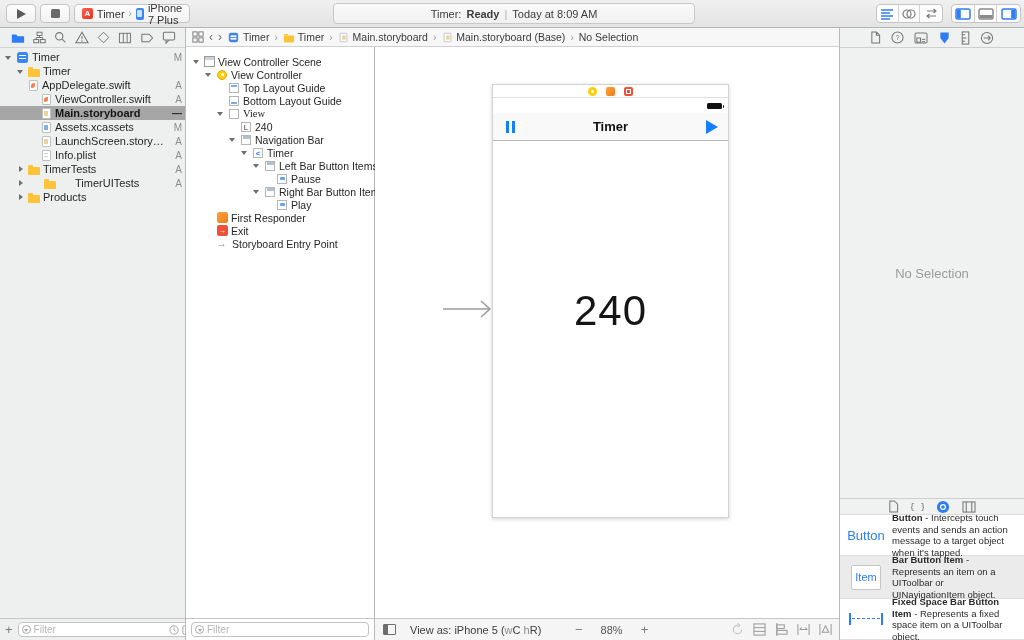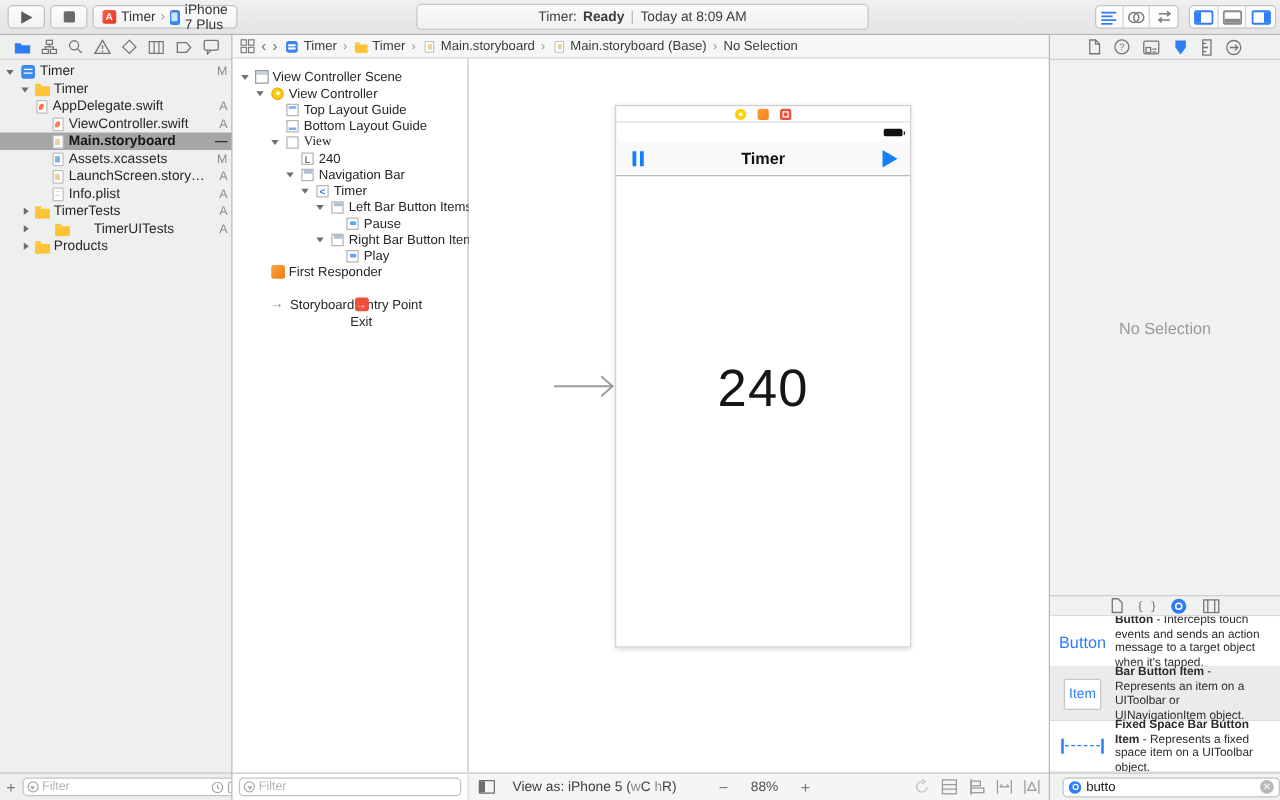--- a/index.html
+++ b/index.html
@@ -455,21 +455,21 @@
           <div class="orow" style="padding-left: 78px;">
             <span class="disc none"></span>
             <span class="ic ic-box ic-barbutton"></span>
             <span class="lab">Play</span>
           </div>
           <div class="orow" style="padding-left: 18px;">
             <span class="disc none"></span>
             <span class="ic ic-responder"></span>
             <span class="lab">First Responder</span>
           </div>
-          <div class="orow" style="padding-left: 18px; flex-direction: column;">
+          <div class="orow" style="padding-left: 18px;">
             <span class="disc none"></span>
             <span class="ic ic-exit"></span>
             <span class="lab">Exit</span>
           </div>
           <div class="orow" style="padding-left: 18px;">
             <span class="disc none"></span>
             <span class="ic ic-entry"></span>
             <span class="lab">Storyboard Entry Point</span>
           </div>
         </div>
@@ -630,29 +630,14 @@
           </div>
           <div class="lib-text"><b>Bar Button Item</b><span> - </span><span>Represents an item on a UIToolbar or UINavigationItem object.</span></div>
         </div>
         <div class="lib-row">
           <div class="lib-ic-cell">
             <div class="lib-ic-fixed"></div>
           </div>
           <div class="lib-text"><b>Fixed Space Bar Button Item</b><span> - </span><span>Represents a fixed space item on a UIToolbar object.</span></div>
         </div>
       </div>
-    <div id="lib-bottom">
-      <svg width="13" height="13" viewBox="0 0 14 14">
-          <g stroke="#8b8b8b" fill="none" stroke-width="1.1">
-            <rect x="1" y="1" width="5" height="5"></rect>
-            <rect x="8" y="1" width="5" height="5"></rect>
-            <rect x="1" y="8" width="5" height="5"></rect>
-            <rect x="8" y="8" width="5" height="5"></rect>
-          </g>
-        </svg>
-      <div class="lib-search">
-        <span class="obj-dot"></span>
-        <input value="butto" style="">
-        <span class="clear-btn">✕</span>
-      </div>
-    </div>
   </div>
 </div>
 
 </body></html>

